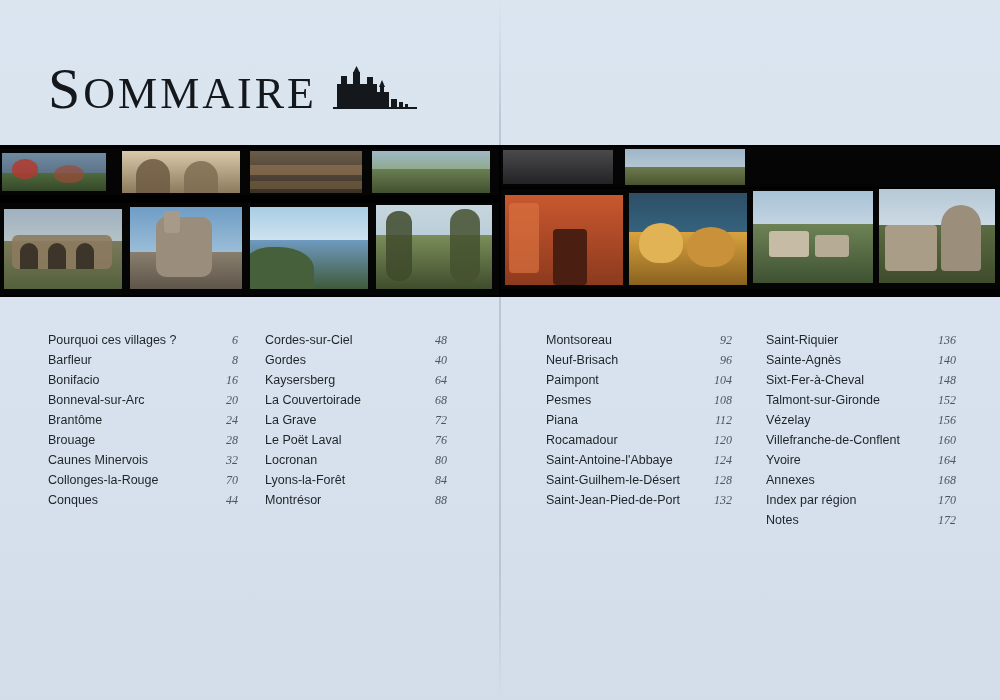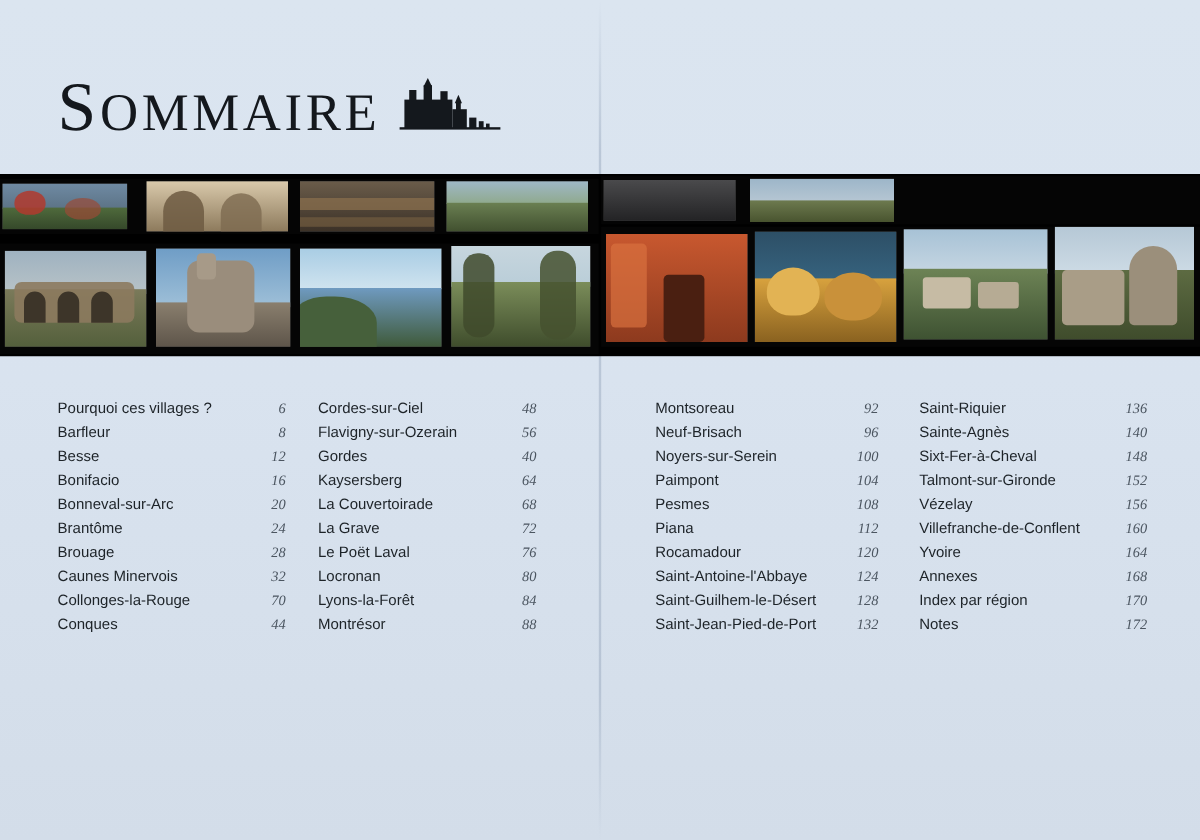--- a/index.html
+++ b/index.html
@@ -259,25 +259,20 @@
           <span class="label">Pourquoi ces villages ?</span>
           <span class="spacer"></span>
           <span class="page-num">6</span>
         </div>
       <div class="entry">
           <span class="label">Barfleur</span>
           <span class="spacer"></span>
           <span class="page-num">8</span>
         </div>
       <div class="entry">
-          <span class="label">Besse</span>
-          <span class="spacer"></span>
-          <span class="page-num">12</span>
-        </div>
-      <div class="entry">
           <span class="label">Bonifacio</span>
           <span class="spacer"></span>
           <span class="page-num">16</span>
         </div>
       <div class="entry">
           <span class="label">Bonneval-sur-Arc</span>
           <span class="spacer"></span>
           <span class="page-num">20</span>
         </div>
       <div class="entry">
@@ -307,25 +302,20 @@
         </div>
     </div>
 
     <div class="col col2">
       <div class="entry">
           <span class="label">Cordes-sur-Ciel</span>
           <span class="spacer"></span>
           <span class="page-num">48</span>
         </div>
       <div class="entry">
-          <span class="label">Flavigny-sur-Ozerain</span>
-          <span class="spacer"></span>
-          <span class="page-num">56</span>
-        </div>
-      <div class="entry">
           <span class="label">Gordes</span>
           <span class="spacer"></span>
           <span class="page-num">40</span>
         </div>
       <div class="entry">
           <span class="label">Kaysersberg</span>
           <span class="spacer"></span>
           <span class="page-num">64</span>
         </div>
       <div class="entry">
@@ -363,25 +353,20 @@
     <div class="col col3">
       <div class="entry">
           <span class="label">Montsoreau</span>
           <span class="spacer"></span>
           <span class="page-num">92</span>
         </div>
       <div class="entry">
           <span class="label">Neuf-Brisach</span>
           <span class="spacer"></span>
           <span class="page-num">96</span>
-        </div>
-      <div class="entry">
-          <span class="label">Noyers-sur-Serein</span>
-          <span class="spacer"></span>
-          <span class="page-num">100</span>
         </div>
       <div class="entry">
           <span class="label">Paimpont</span>
           <span class="spacer"></span>
           <span class="page-num">104</span>
         </div>
       <div class="entry">
           <span class="label">Pesmes</span>
           <span class="spacer"></span>
           <span class="page-num">108</span>

